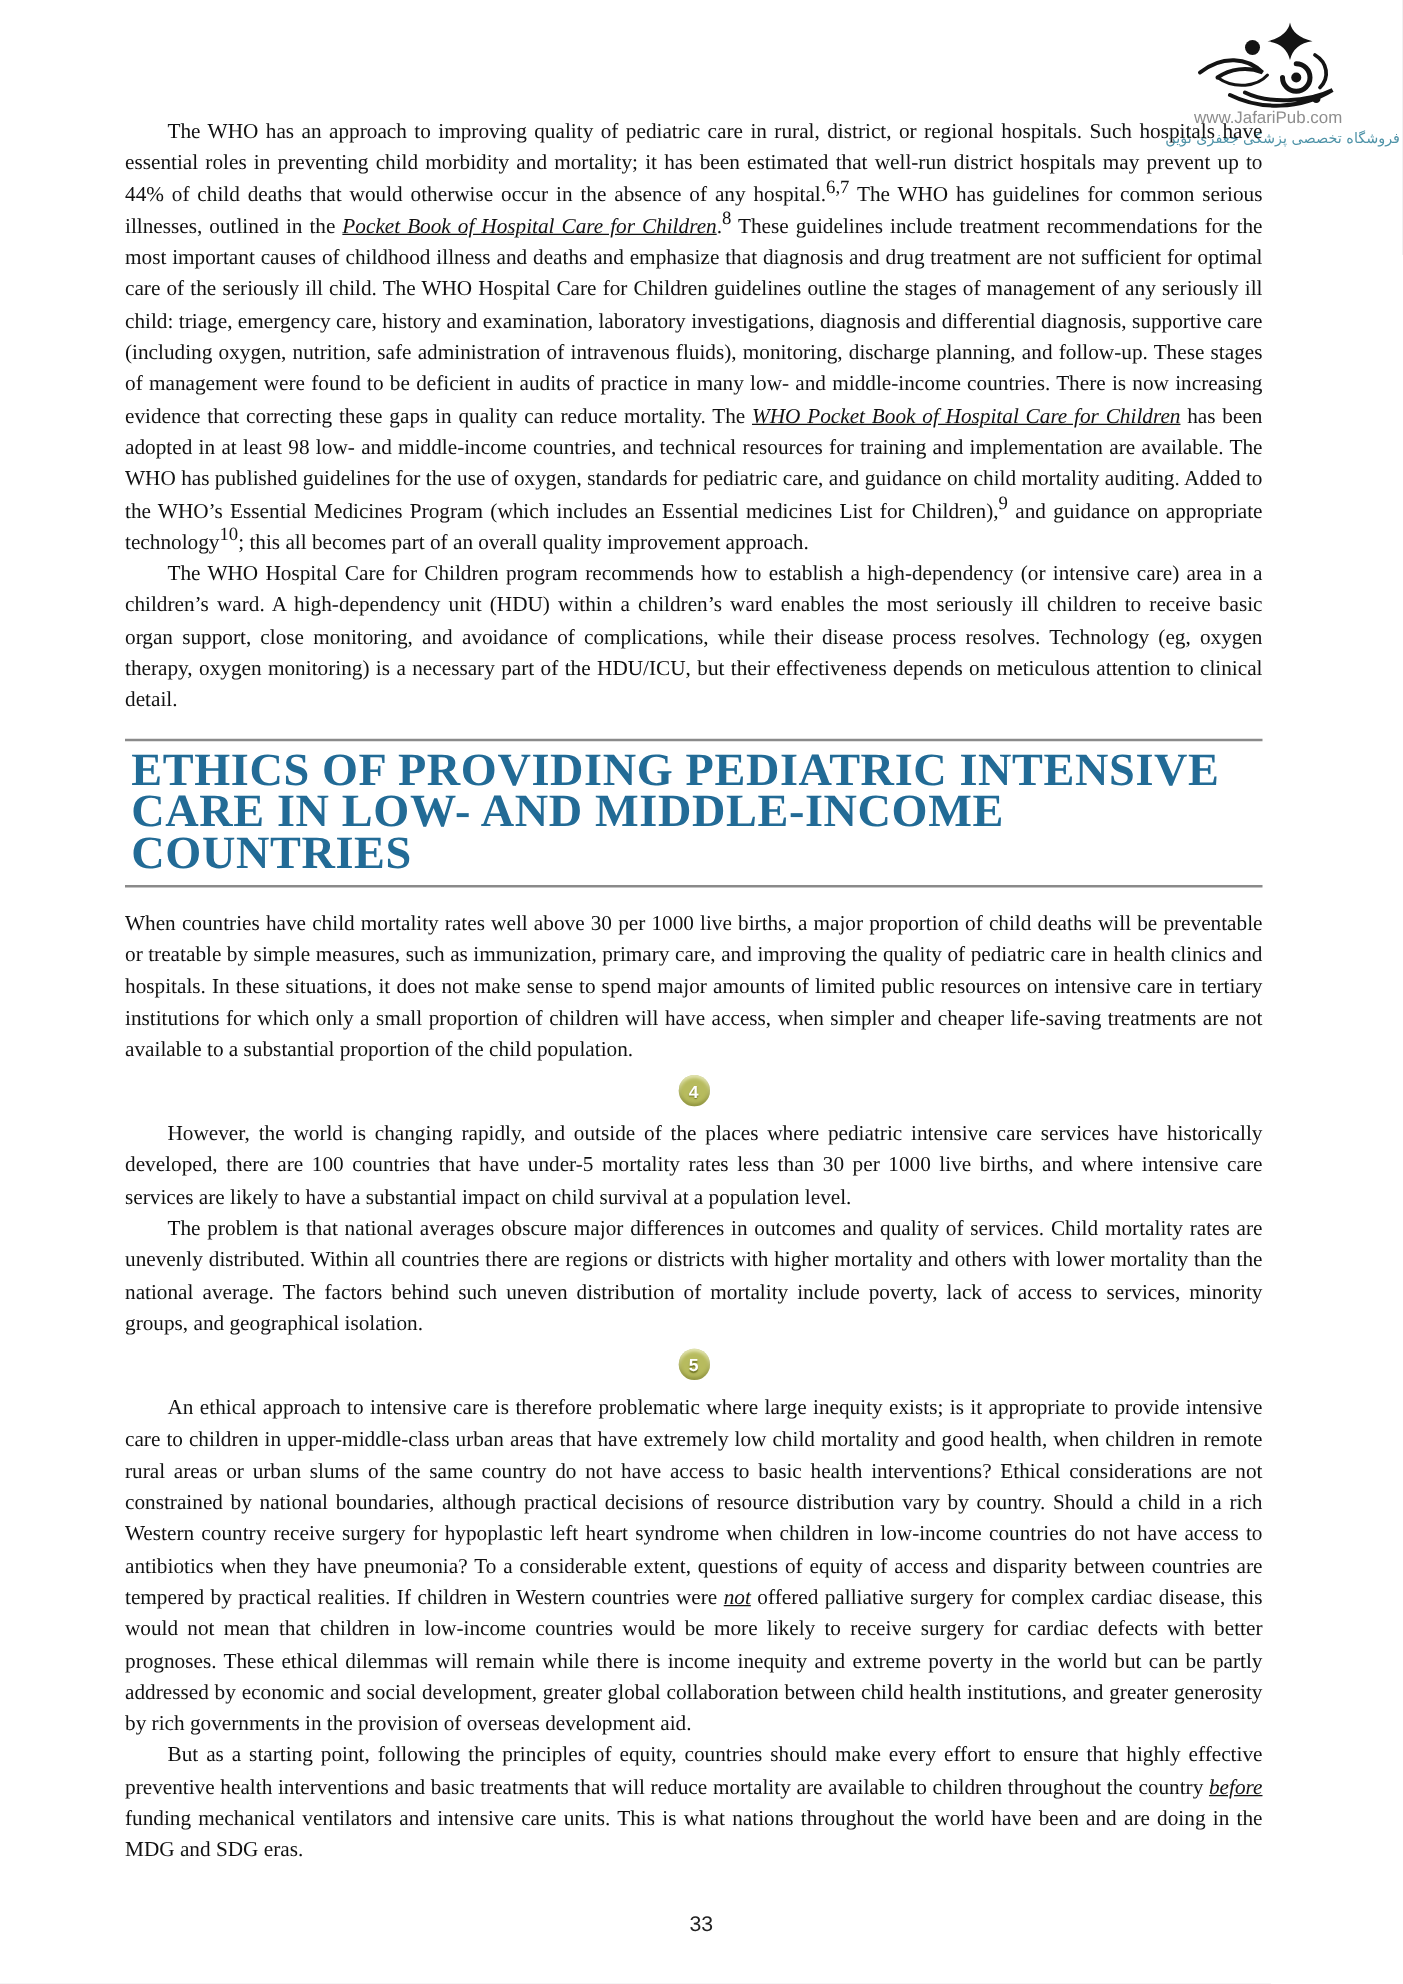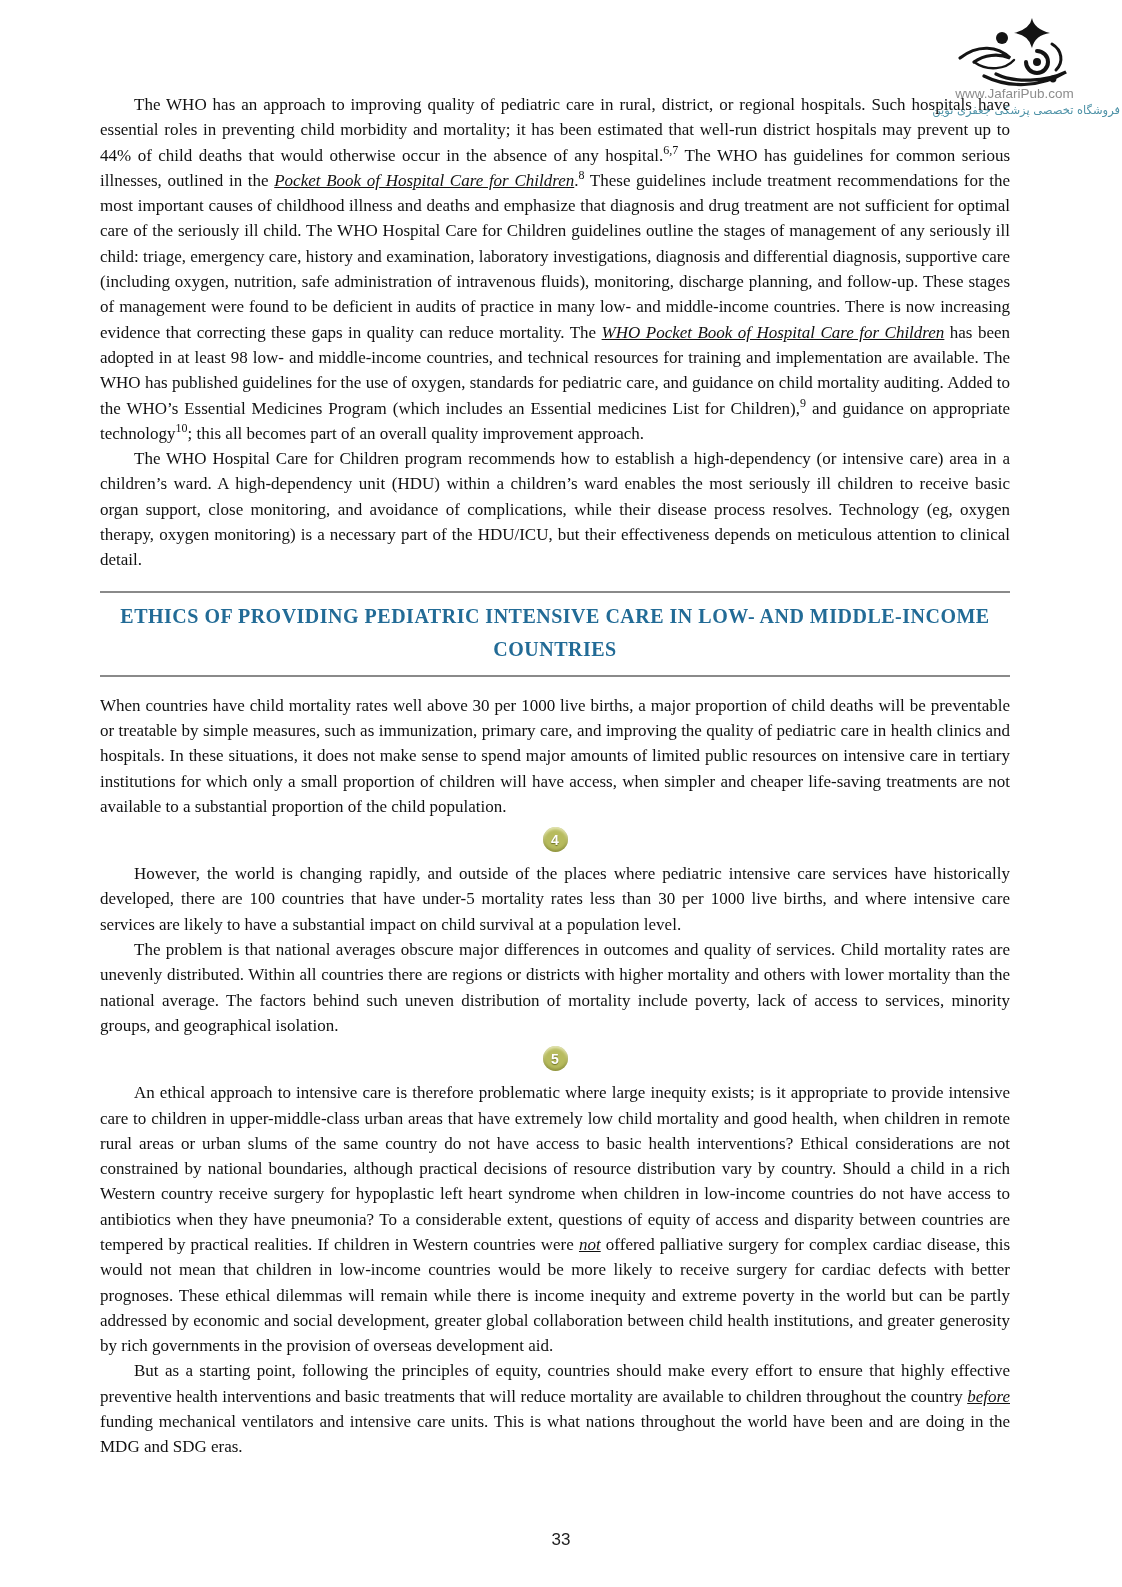--- a/index.html
+++ b/index.html
@@ -18,36 +18,36 @@
     width:910px;
   }
   p.body-par{
     margin:0;
     font-size:17px;
     line-height:25.3px;
     text-align:justify;
     text-justify:inter-word;
   }
   p.body-par.indent{text-indent:34px;}
-  p.body-par sup{font-size:12px;line-height:0;}
+  p.body-par sup{font-size:15px;line-height:0;}
   p.body-par em{font-style:italic;text-decoration:underline;}
   .heading-block{
     margin-top:18px;
     margin-bottom:16px;
   }
   .rule{
     border:none;height:0;
     border-top:2.5px solid var(--rule-color,#8a8a8a);
     margin:0;
   }
   h1.section-heading{
     margin:7px auto 9px auto;
     max-width:900px;
-    text-align:center;
-    font-size:20px;
+    text-align:left;
+    font-size:37px;
     line-height:33px;
     font-weight:bold;
     letter-spacing:0.5px;
     color:var(--heading-color,#226b96);
   }
   .badge-row{
     display:flex;justify-content:center;
     margin:8px 0 9px 0;
   }
   .badge{

